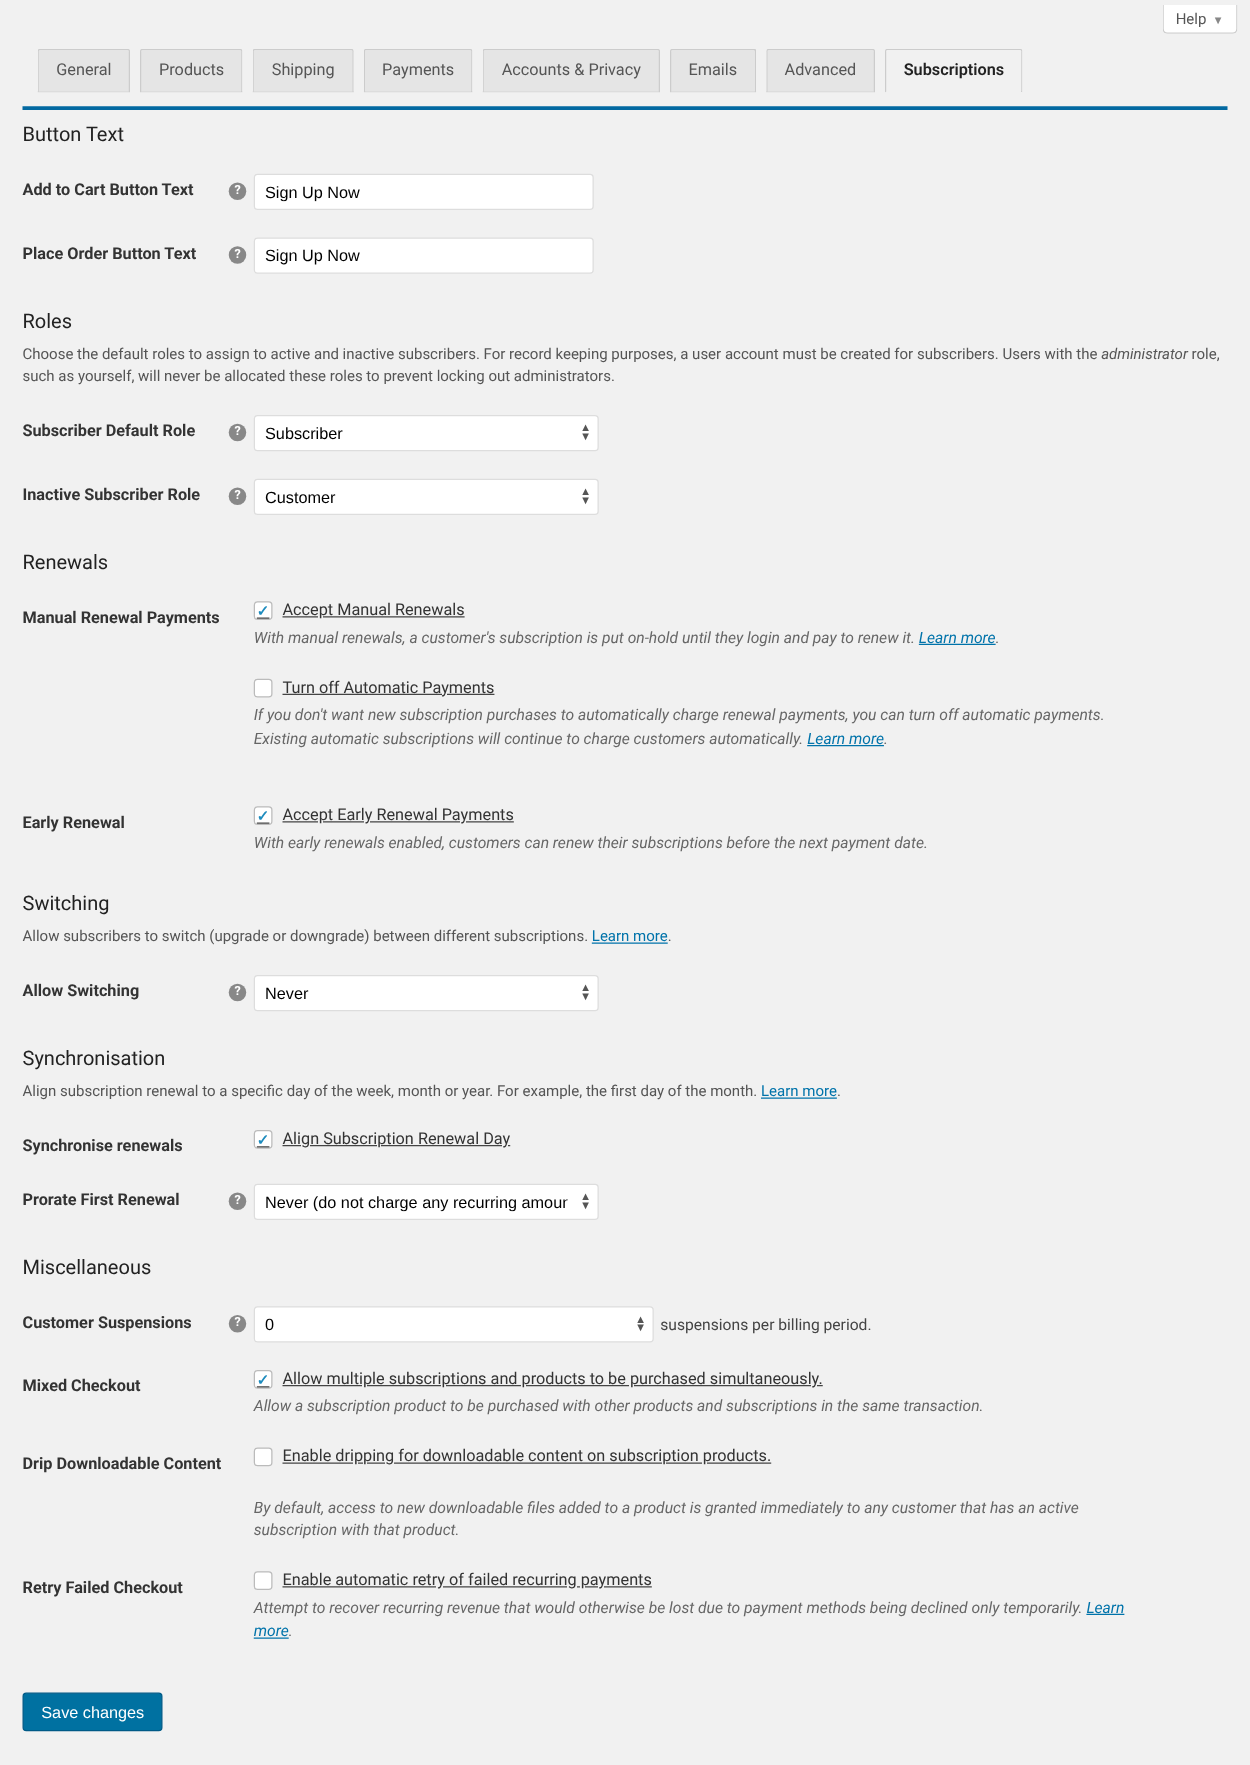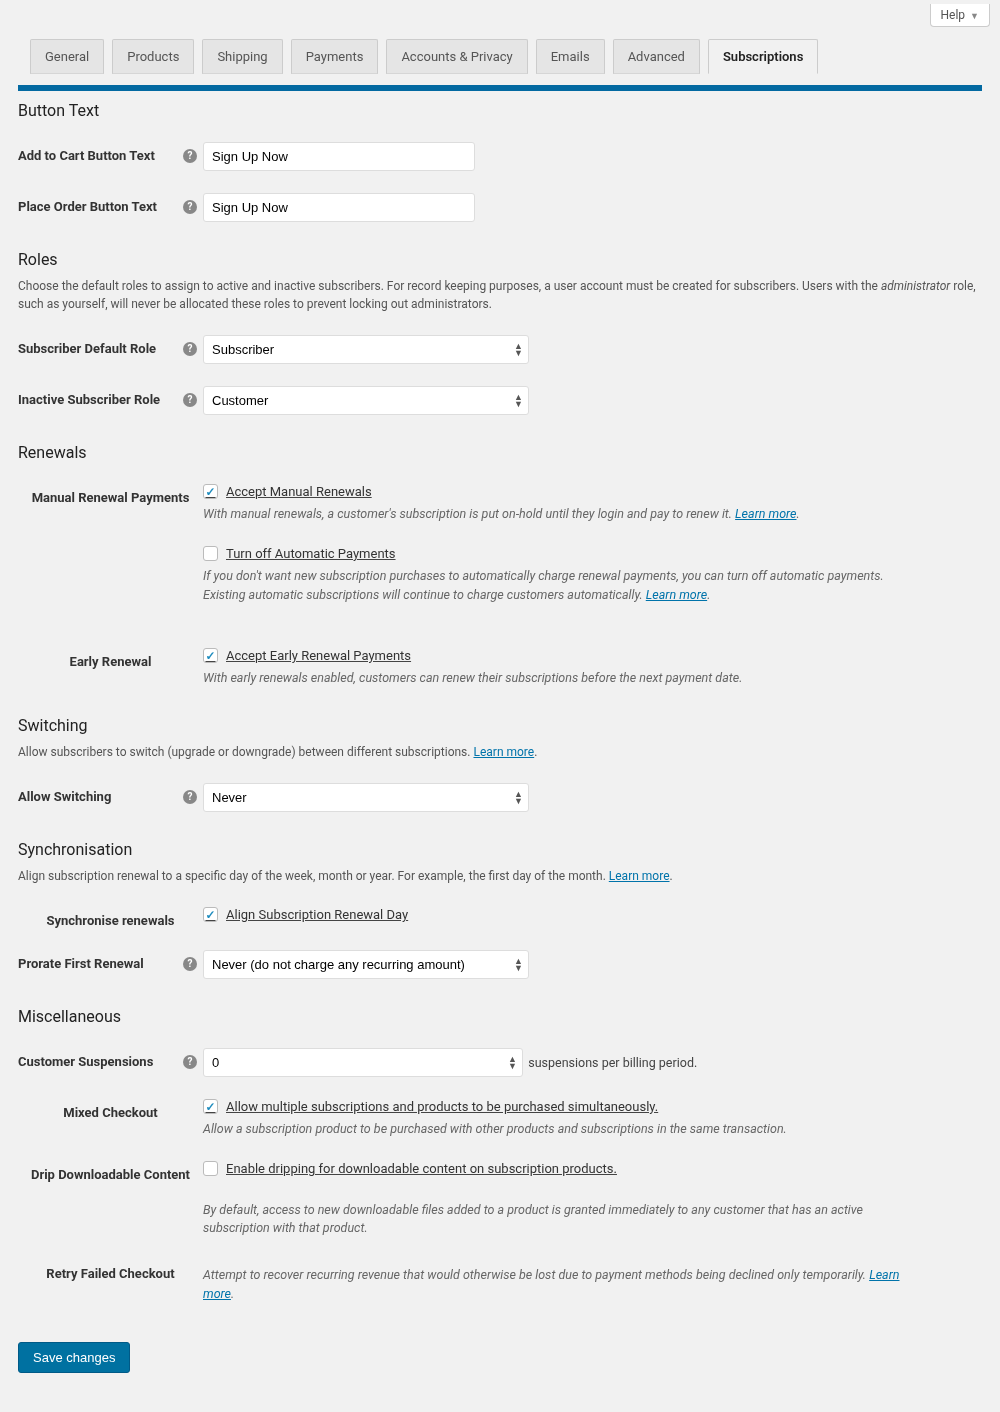--- a/index.html
+++ b/index.html
@@ -26,21 +26,21 @@
     border-radius: 0 0 4px 4px;
     padding: 4px 10px;
     font-size: 12px;
     color: #555;
     cursor: pointer;
   }
   .help-tab .triangle { font-size: 9px; margin-left: 2px; color: #888;}
   .nav-tabs {
     display: flex;
     gap: 8px;
-    border-bottom: 6px solid #0369a1;
+    border-bottom: 3px solid #0369a1;
     padding: 12px;
     margin: 0 0 10px 0;
   }
   .nav-tab {
     background: #e5e5e5;
     border: 1px solid #cccccc;
     border-bottom: 1px solid #d6d6d6;
     padding: 9px 14px;
     font-size: 13px;
     color: #555;
@@ -74,21 +74,20 @@
     align-items: flex-start;
     margin: 22px 0;
   }
   .form-label-col {
     width: 185px;
     flex-shrink: 0;
     display: flex;
     align-items: center;
     gap: 0;
     padding-top: 6px;
-    justify-content: center;
   }
   .form-label {
     font-weight: 700;
     font-size: 13px;
     color: #333;
   }
   .help-icon {
     width: 14px; height: 14px;
     border-radius: 50%;
     background: #888;
@@ -109,21 +108,21 @@
   input[type=text], input[type=number] {
     width: 272px;
     padding: 6px 8px;
     border: 1px solid #ddd;
     border-radius: 3px;
     font-size: 13px;
     background: #fff;
   }
   .select-wrap {
     position: relative;
-    width: 326px;
+    width: 276px;
     display: inline-block;
   }
   select {
     width: 100%;
     padding: 6px 24px 6px 8px;
     border: 1px solid #ddd;
     border-radius: 3px;
     font-size: 13px;
     background: #fff;
     appearance: none;
@@ -429,20 +428,24 @@
         <span>By default, access to new downloadable files added to a product is granted immediately to any customer that has an active subscription with that product.</span>
       </p>
     </div>
   </div>
 
   <div class="form-row">
     <div class="form-label-col">
       <span class="form-label">Retry Failed Checkout</span>
     </div>
     <div class="form-field-col">
+      <div class="checkbox-line">
+        <span class="cbox"></span>
+        <span class="check-label">Enable automatic retry of failed recurring payments</span>
+      </div>
       <p class="desc-italic">
         <span>Attempt to recover recurring revenue that would otherwise be lost due to payment methods being declined only temporarily. </span><a class="link">Learn more</a>.
       </p>
     </div>
   </div>
 
   <button class="save-btn">Save changes</button>
 
 </div>
 

